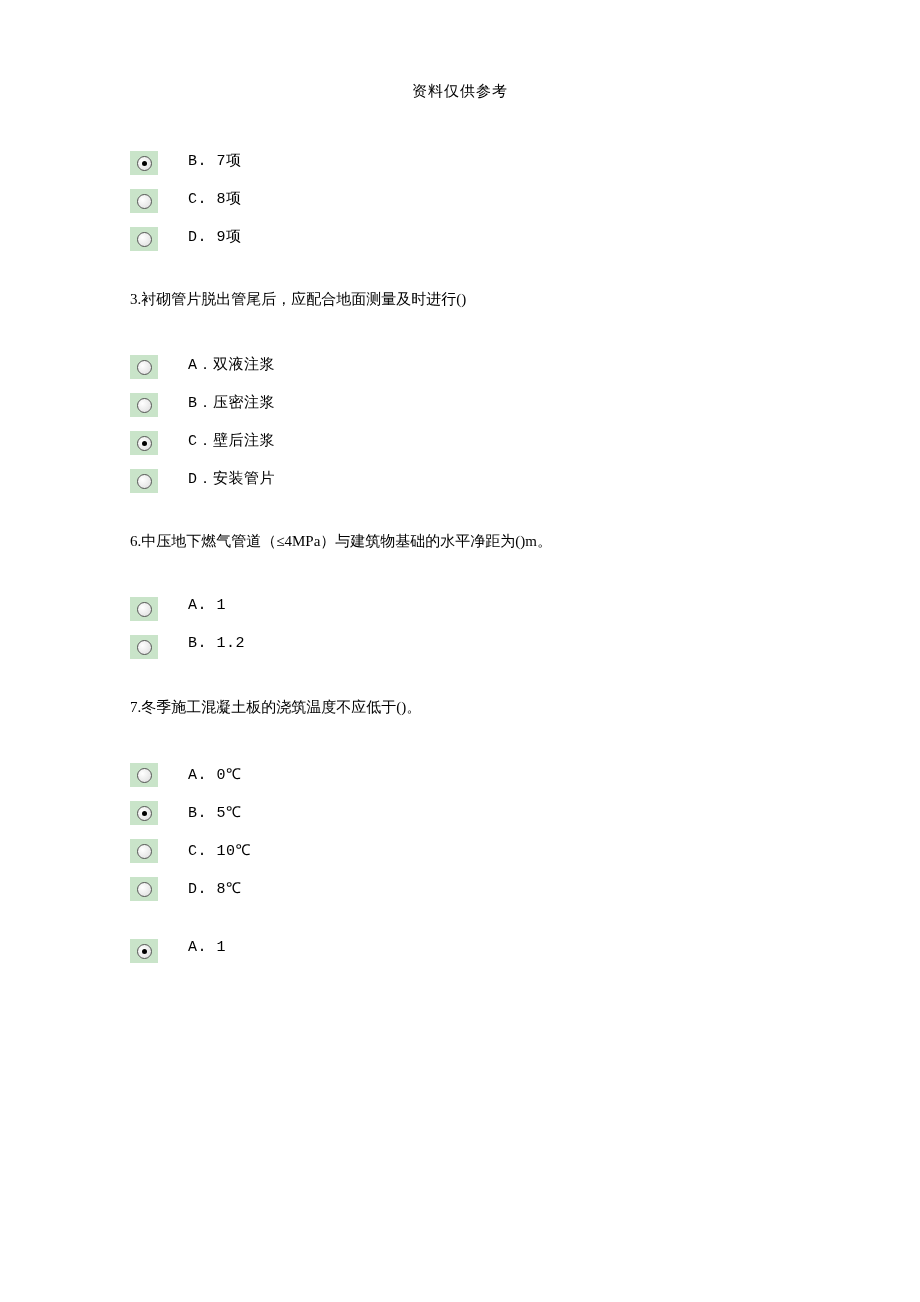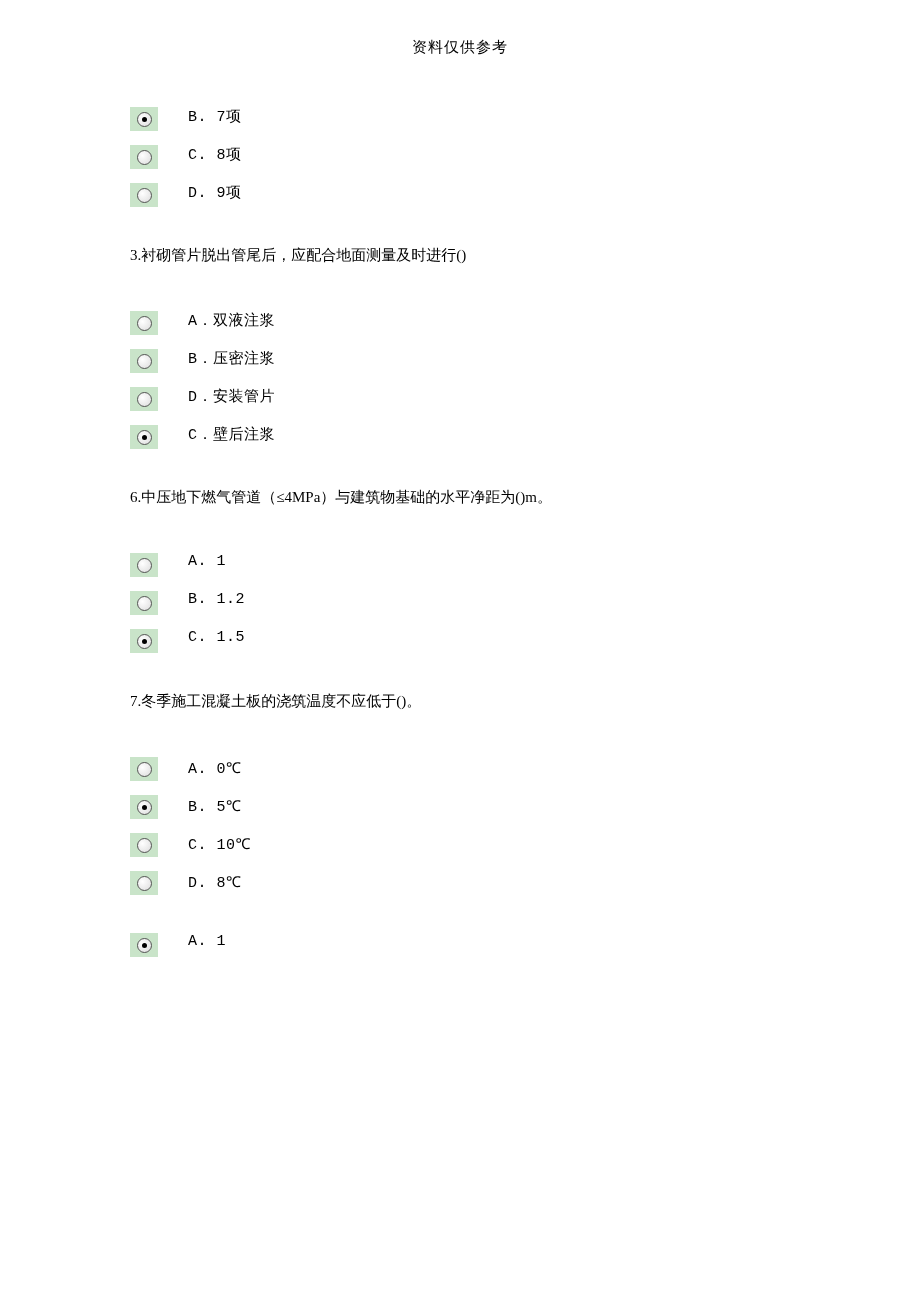--- a/index.html
+++ b/index.html
@@ -6,20 +6,21 @@
     margin: 0;
     padding: 0;
     background: #ffffff;
     font-family: "SimSun", "宋体", serif;
     font-size: 15px;
     color: #000000;
     width: 920px;
   }
   .page {
     padding: 38px 130px 60px 130px;
+    margin-top: 44px;
   }
   .header {
     text-align: center;
     font-size: 15px;
     margin-bottom: 50px;
     letter-spacing: 1px;
   }
   .question {
     margin-top: 36px;
     margin-bottom: 20px;
@@ -109,56 +110,48 @@
       <span class="opt-label">A．双液注浆</span>
     </div>
     <div class="option-row">
       <div class="radio">
           <div class="radio-inner"></div>
         </div>
       <span class="opt-label">B．压密注浆</span>
     </div>
     <div class="option-row">
       <div class="radio">
-          <div class="radio-inner"></div>
-        </div>
-      <span class="opt-label">D．安装管片</span>
-    </div>
-    <div class="option-row">
-      <div class="radio">
           <div class="radio-inner">
             <div class="radio-dot"></div>
           </div>
         </div>
       <span class="opt-label">C．壁后注浆</span>
+    </div>
+    <div class="option-row">
+      <div class="radio">
+          <div class="radio-inner"></div>
+        </div>
+      <span class="opt-label">D．安装管片</span>
     </div>
   </div>
 
   <div class="question">6.中压地下燃气管道（≤4MPa）与建筑物基础的水平净距为()m。</div>
   <div class="spacer"></div>
   <div>
     <div class="option-row">
       <div class="radio">
           <div class="radio-inner"></div>
         </div>
       <span class="opt-label">A. 1</span>
     </div>
     <div class="option-row">
       <div class="radio">
           <div class="radio-inner"></div>
         </div>
       <span class="opt-label">B. 1.2</span>
-    </div>
-    <div class="option-row">
-      <div class="radio">
-          <div class="radio-inner">
-            <div class="radio-dot"></div>
-          </div>
-        </div>
-      <span class="opt-label">C. 1.5</span>
     </div>
   </div>
 
   <div class="question">7.冬季施工混凝土板的浇筑温度不应低于()。</div>
   <div class="spacer"></div>
   <div>
     <div class="option-row">
       <div class="radio">
           <div class="radio-inner"></div>
         </div>

